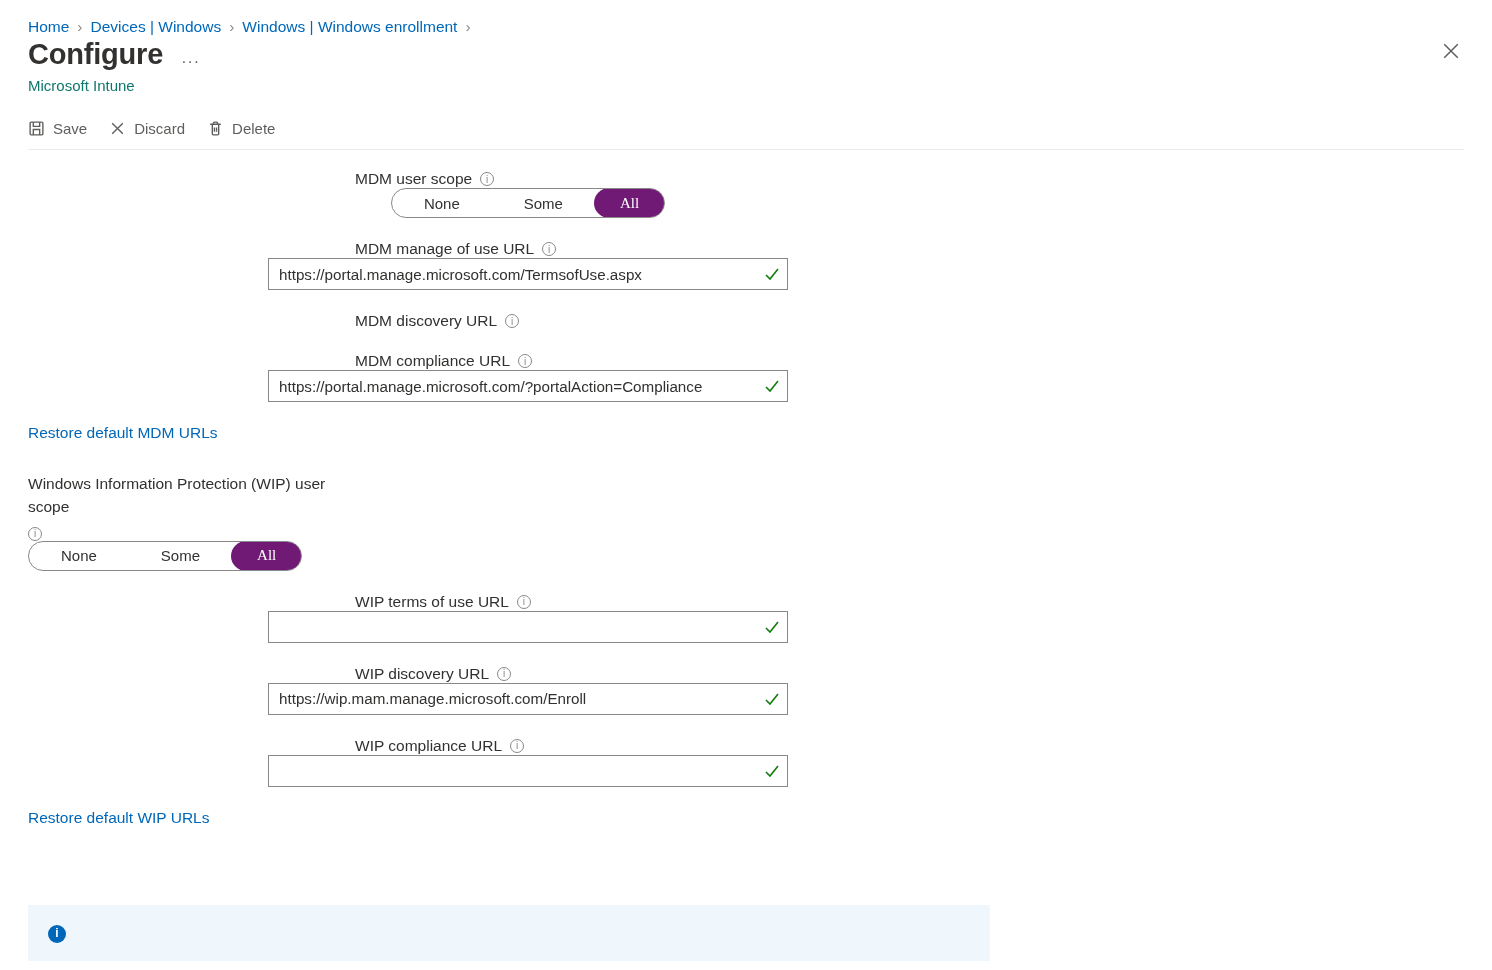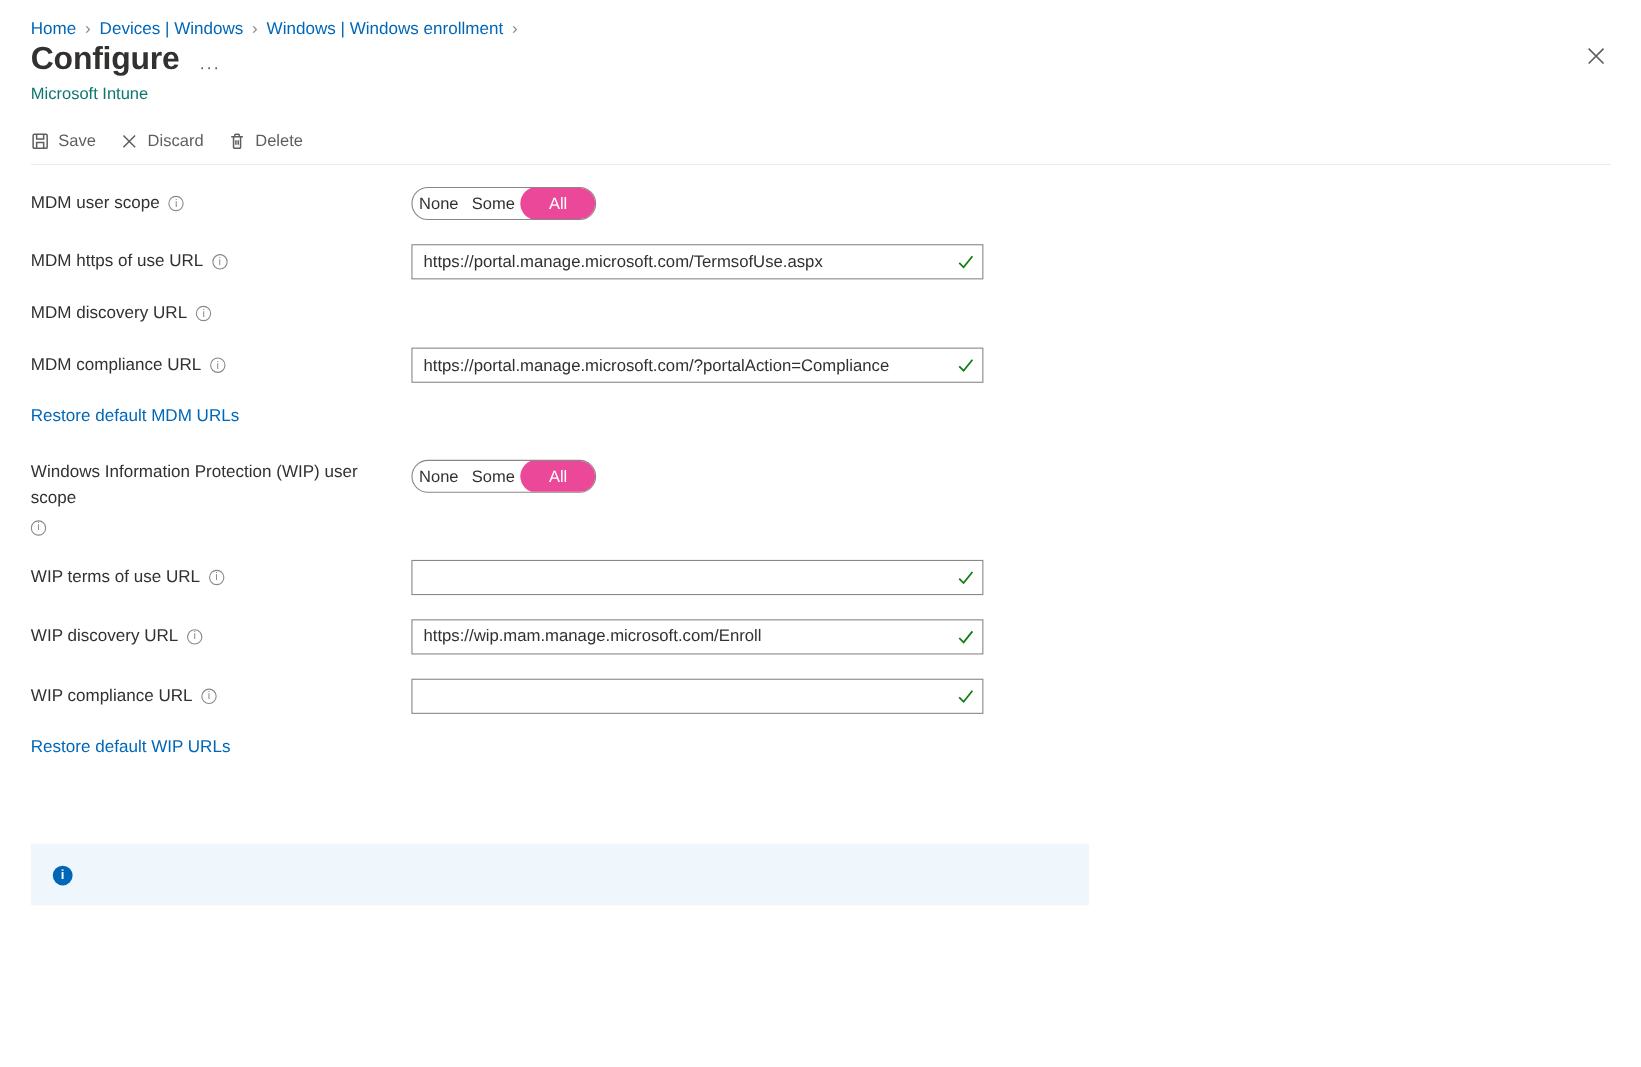--- a/index.html
+++ b/index.html
@@ -39,20 +39,21 @@
       border-bottom: 1px solid #edebe9;
       color: #605e5c;
     }
     .tb-btn { display: flex; align-items: center; gap: 8px; cursor: pointer; font-size: 15px; }
     .tb-btn svg { width: 17px; height: 17px; display: block; }
     .form { margin-top: 20px; max-width: 1000px; }
     .row {
       display: flex;
       align-items: center;
       margin-bottom: 22px;
+      flex-direction: column;
     }
     .row.align-top { align-items: flex-start; }
     .label-col {
       width: 346px;
       display: flex;
       align-items: center;
       gap: 8px;
       font-size: 15.5px;
       color: #323130;
       padding-right: 14px;
@@ -75,37 +76,38 @@
 
     .segmented {
       display: inline-flex;
       align-items: center;
       border: 1px solid #8a8886;
       border-radius: 999px;
       overflow: hidden;
       height: 30px;
     }
     .seg {
-      padding: 0 6px;
+      padding: 0 32px;
       height: 100%;
       display: flex;
       align-items: center;
       font-size: 15px;
       color: #323130;
       cursor: pointer;
       background: transparent;
       border: none;
     }
     .seg.selected {
-      background: #ec4899;
+      background: #701a75;
       color: #fff;
       border-radius: 999px;
       margin: -1px;
       padding: 0 26px;
       height: calc(100% + 2px);
+      font-family: Liberation Serif, serif;
     }
     .input-wrap {
       position: relative;
       width: 520px;
     }
     .text-input {
       width: 100%;
       height: 32px;
       padding: 0 34px 0 10px;
       border: 1px solid #8a8886;
@@ -217,21 +219,21 @@
         <button class="seg">None</button>
         <button class="seg">Some</button>
         <button class="seg selected">All</button>
       </div>
     </div>
   </div>
 
   
   <div class="row">
     <div class="label-col">
-      <span>MDM https of use URL</span>
+      <span>MDM manage of use URL</span>
       <span class="info-icon">i</span>
     </div>
     <div class="field-col">
       <div class="input-wrap">
         <input class="text-input" type="text" value="https://portal.manage.microsoft.com/TermsofUse.aspx" style="">
         <span class="check">
             <svg viewBox="0 0 16 16" fill="none" stroke="currentColor" stroke-width="1.6">
               <path d="M2 9 L6 13 L14 3"></path>
             </svg>
           </span>

